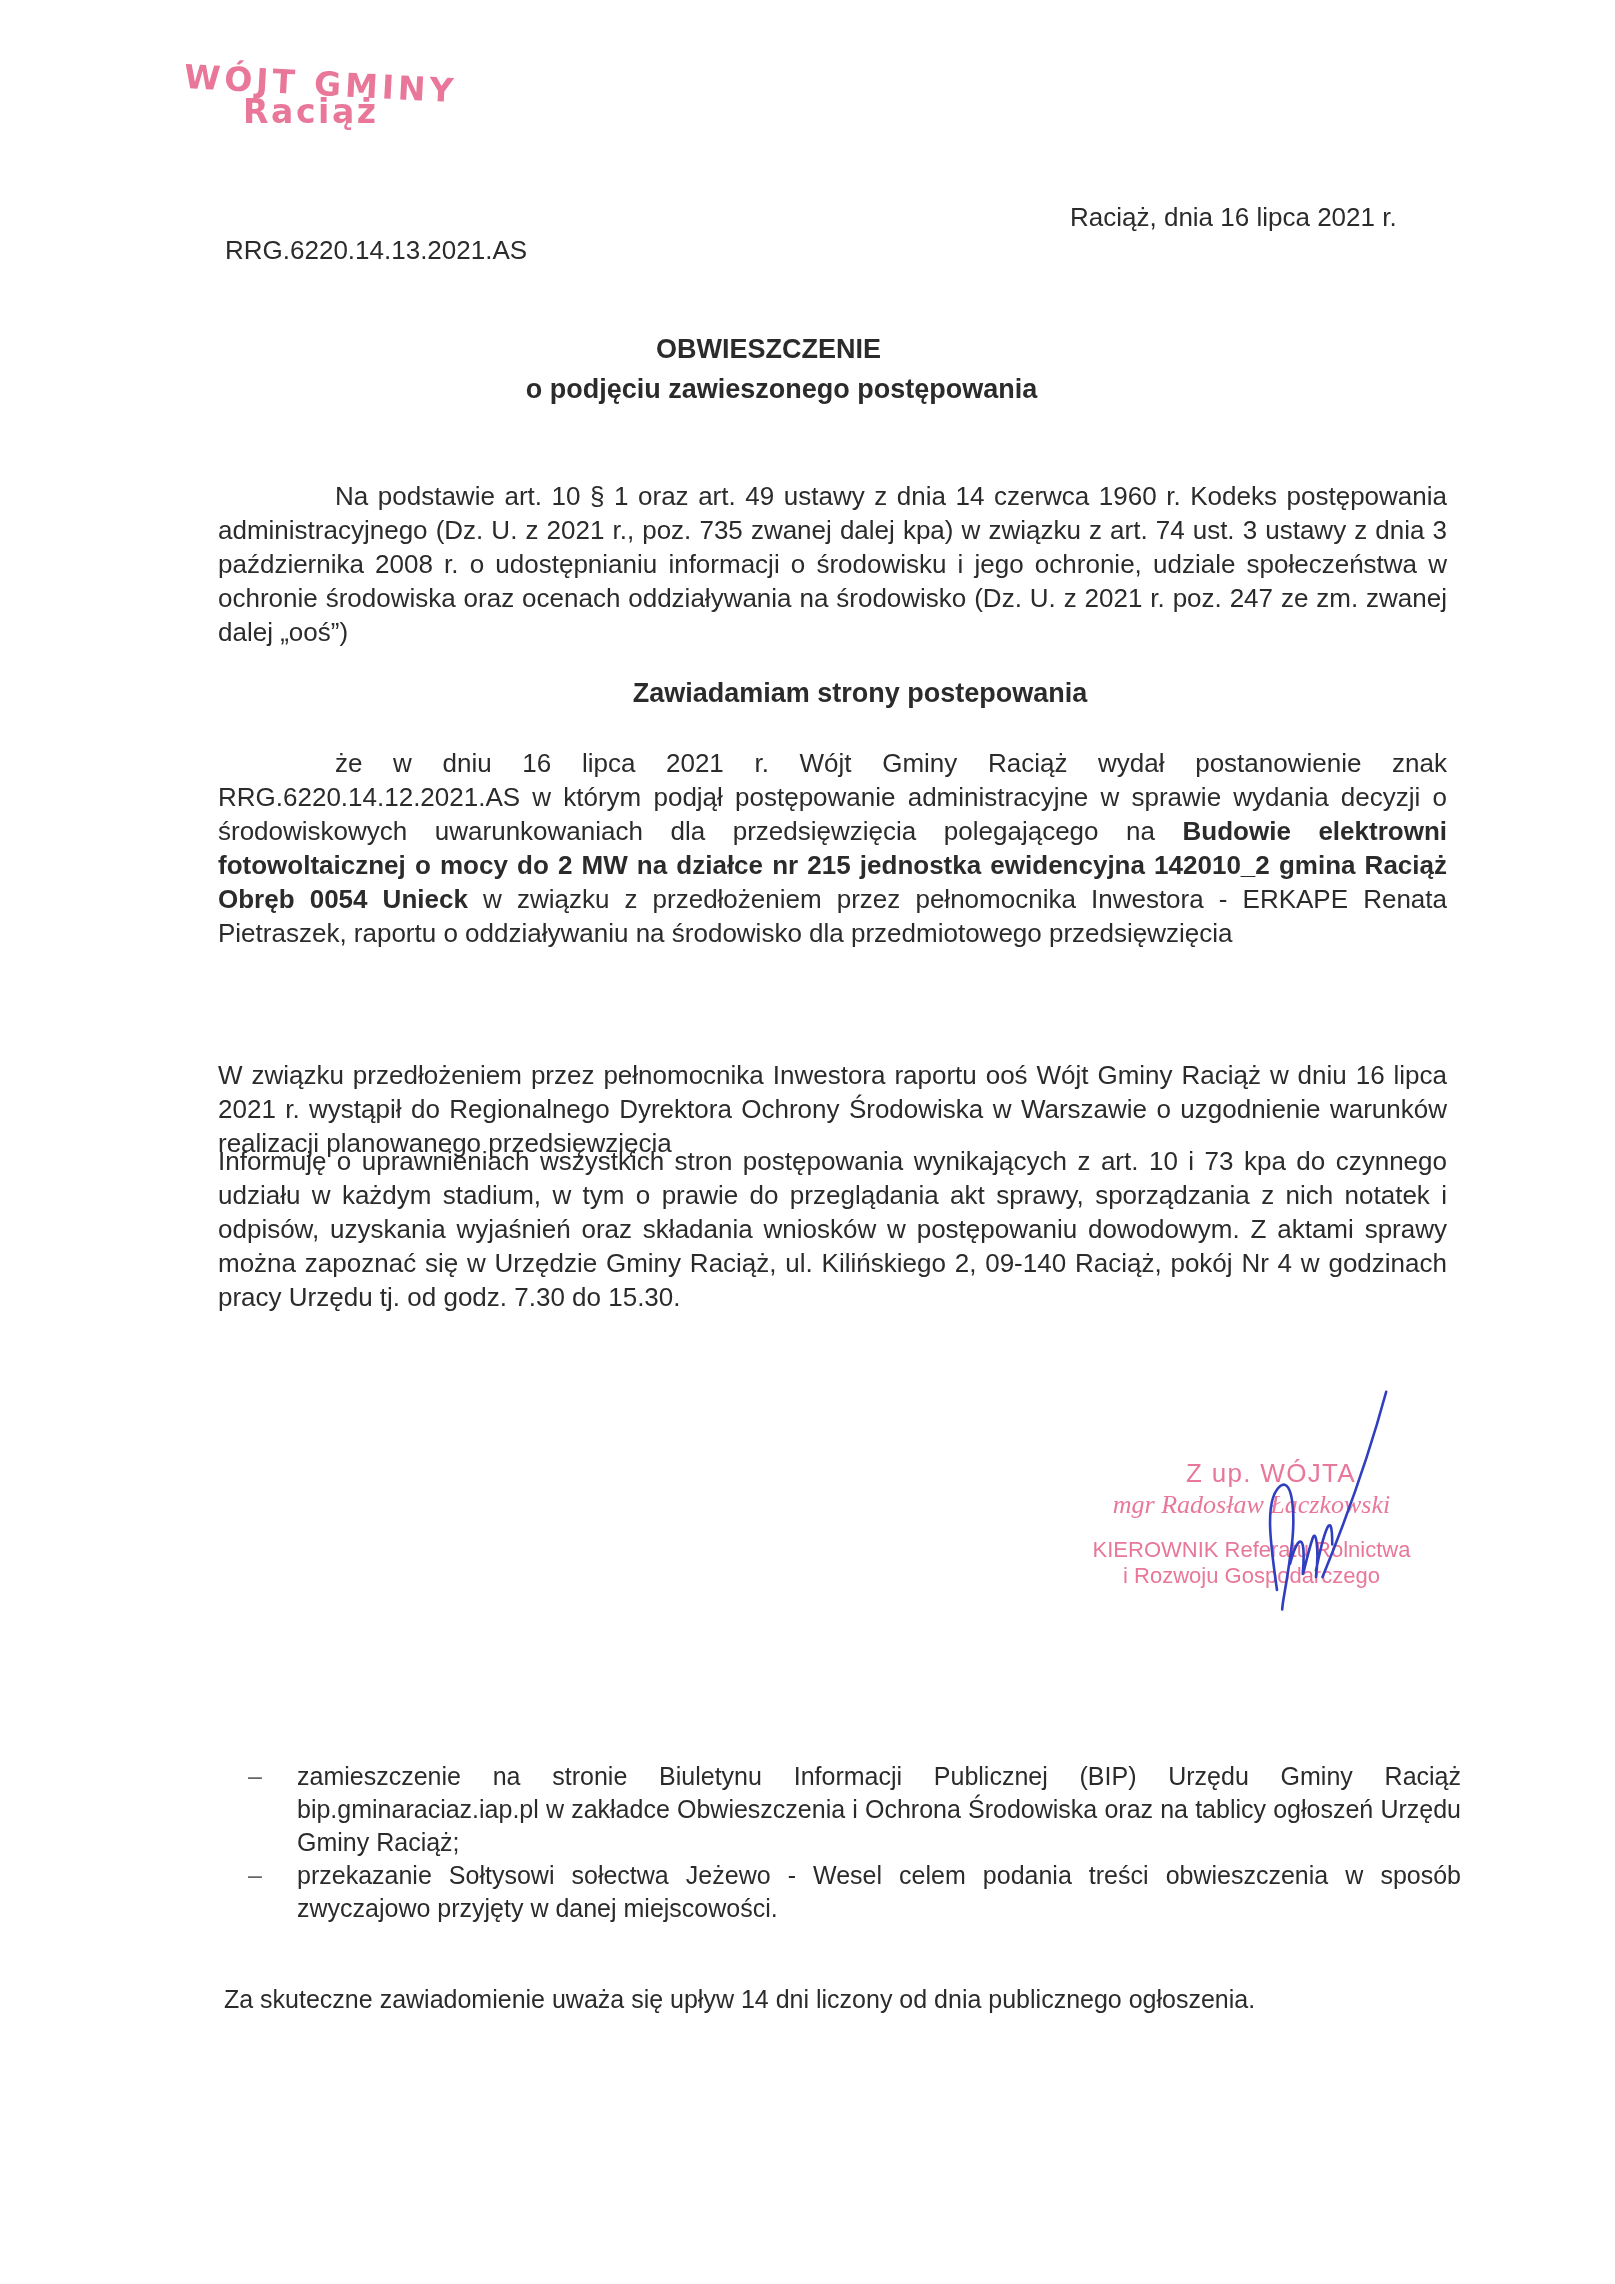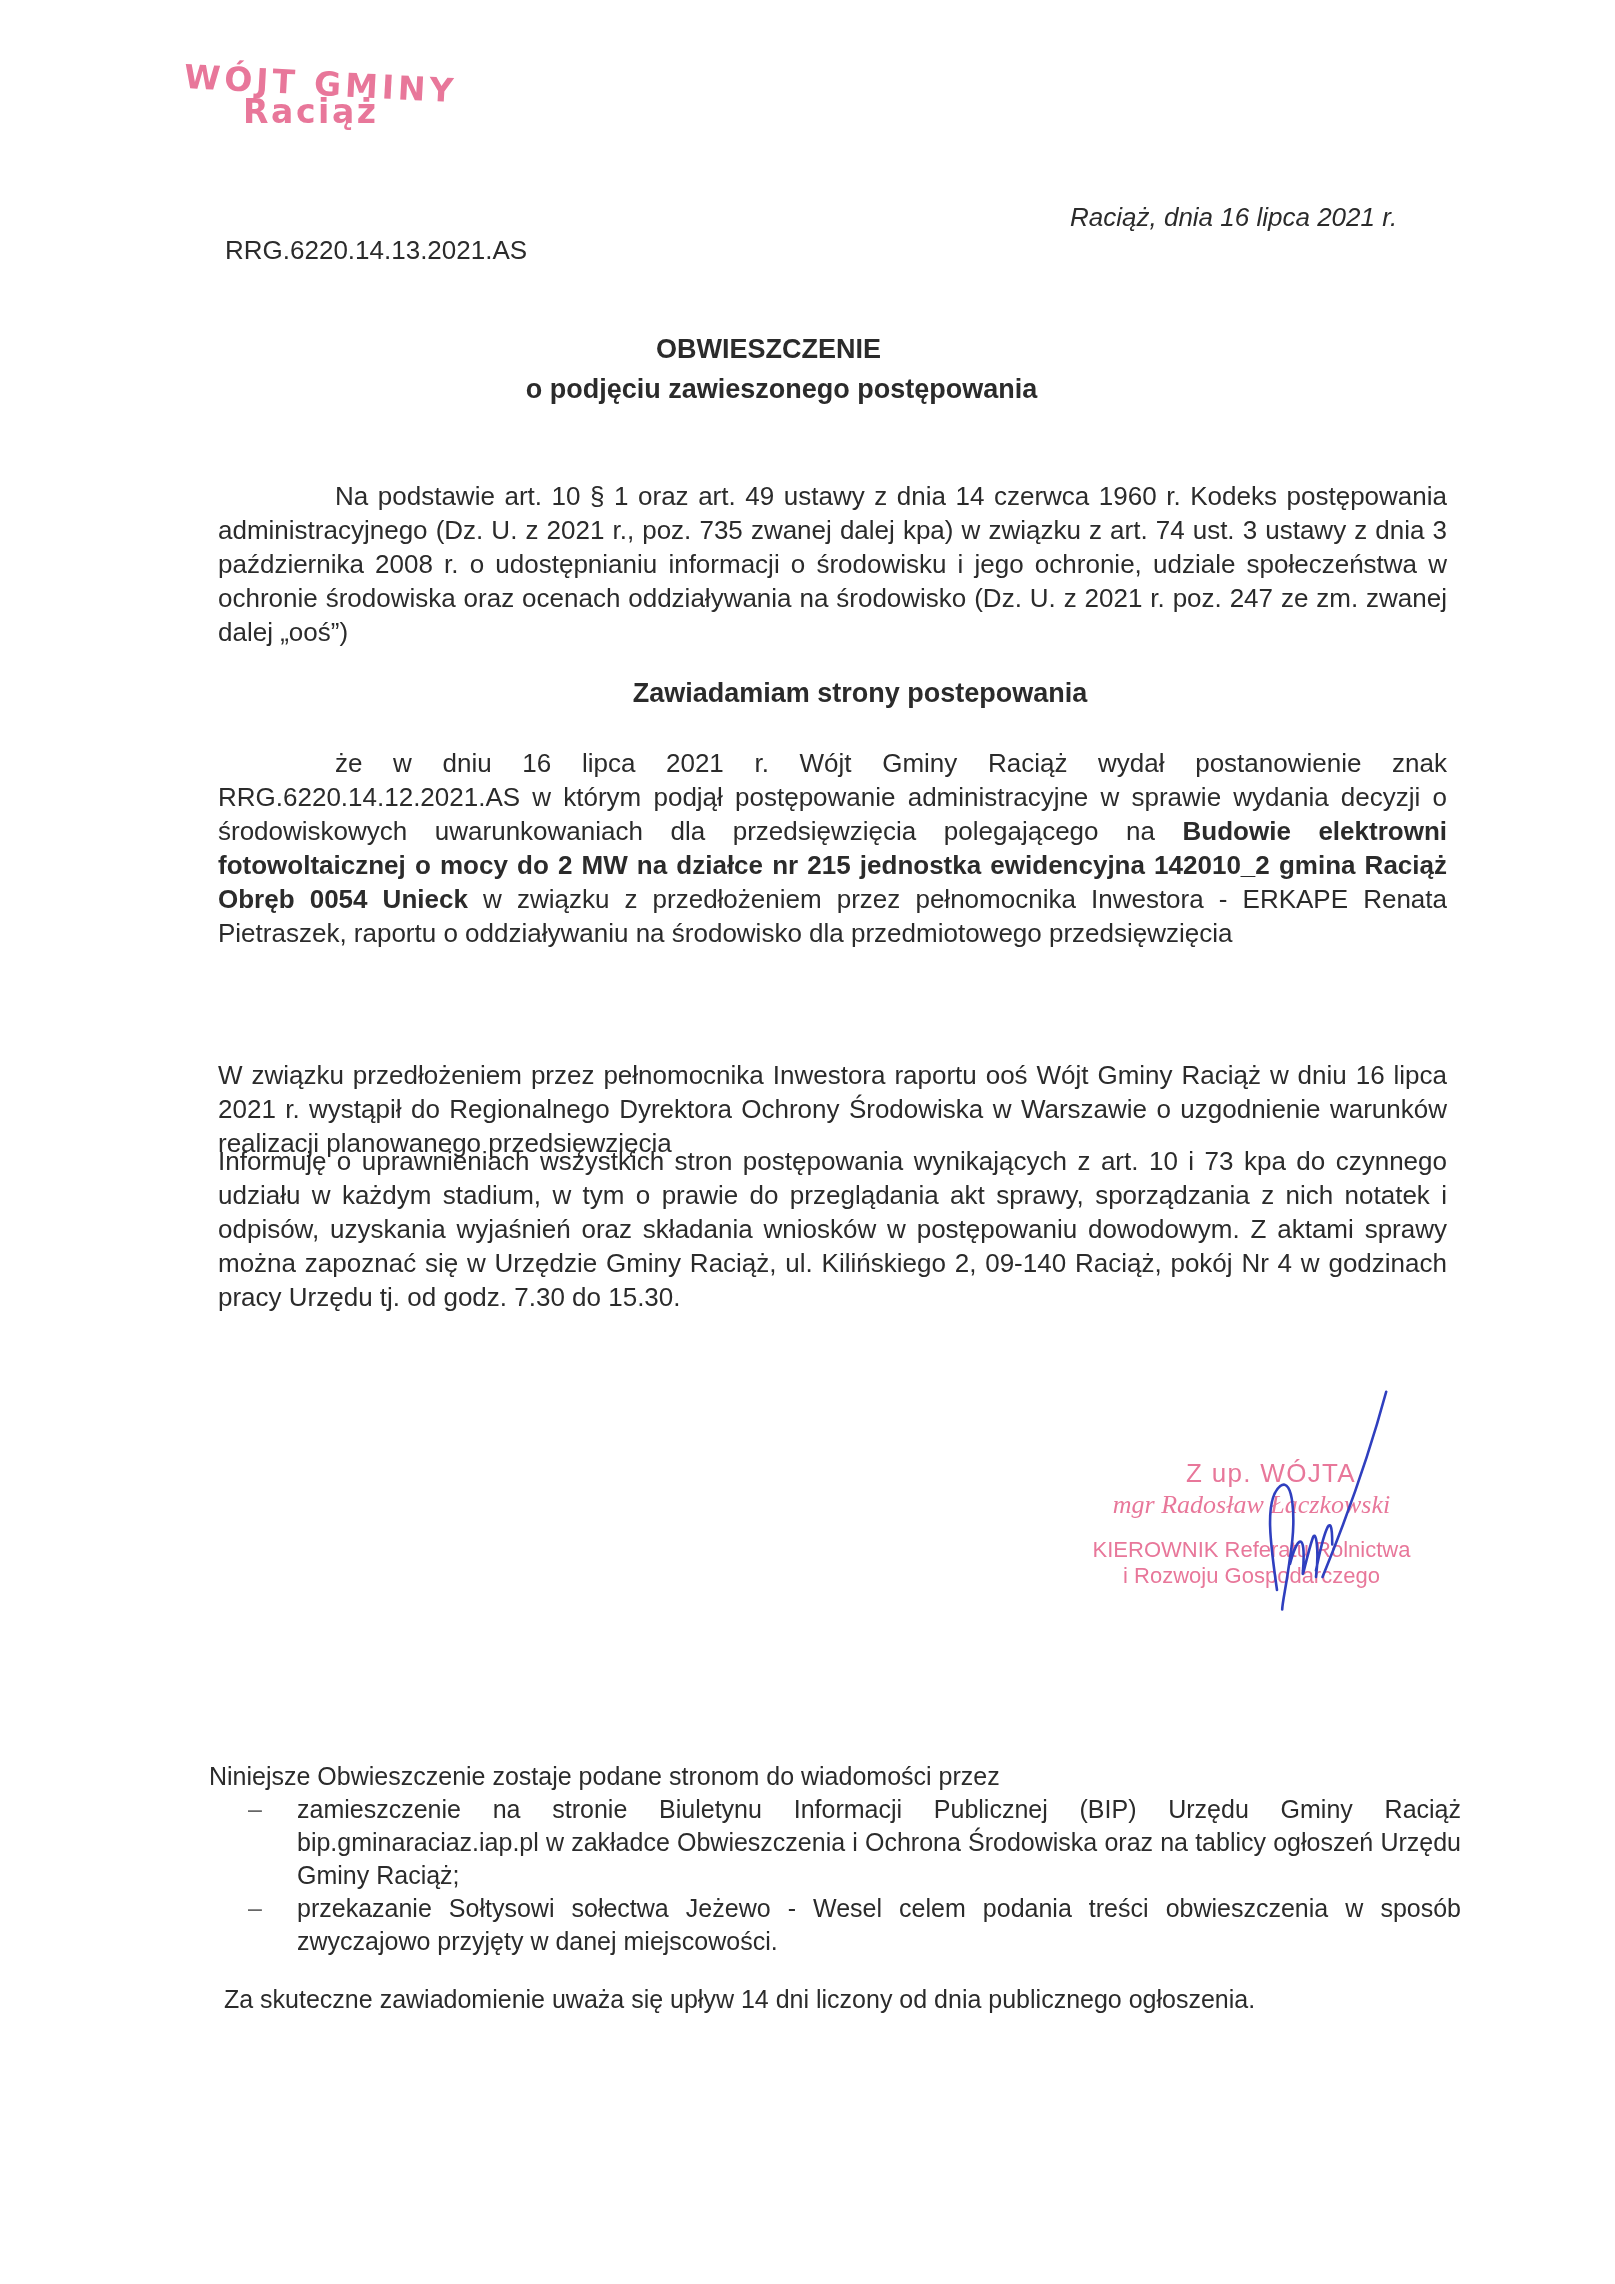--- a/index.html
+++ b/index.html
@@ -8,21 +8,21 @@
     font-family: "Liberation Sans", sans-serif; color: #2b2b2b;
   }
   .abs { position: absolute; }
   .stamp-top {
     left: 184px; top: 60px; color: #e8779a; font-weight: bold;
     font-family: "DejaVu Sans", sans-serif; letter-spacing: 3.9px; line-height: 1.05;
   }
   .stamp-top .l1 { font-size: 33px; display: block; transform: rotate(3deg); transform-origin: left center; }
   .stamp-top .l2 { font-size: 33px; display: block; margin-left: 59px; letter-spacing: 2.6px; }
   .ref { left: 225px; top: 235px; font-size: 26px; }
-  .date { left: 1070px; top: 202px; font-size: 26px; font-style: italic; }
+  .date { left: 1070px; top: 202px; font-size: 26px; }
   .title-block { left: 0; width: 1602px; top: 334px; text-align: center; font-weight: bold; }
   .title-block .t1 { font-size: 27px; display: block; margin-left: -65px; }
   .title-block .t2 { font-size: 27px; display: block; margin-top: 9px; margin-left: -39px; }
   .para {
     left: 218px; width: 1229px; font-size: 26px; line-height: 34px; text-align: justify;
   }
   .para .indent { display: inline-block; width: 117px; }
   .p1 { top: 479px; }
   .notify { left: 0; width: 1616px; top: 678px; text-align: center; font-weight: bold; font-size: 27px; margin-left: 52px; }
   .p2 { top: 746px; }
@@ -78,21 +78,20 @@
   <span class="name">mgr Radosław Łaczkowski</span>
   <span class="role1">KIEROWNIK Referatu Rolnictwa</span>
   <span class="role2">i Rozwoju Gospodarczego</span>
 </div>
 
 <svg class="abs signature" viewBox="0 0 260 360">
   <path d="M248 5 C 225 90, 195 180, 150 290 M80 310 C 70 240, 60 170, 85 150 C 105 135, 110 200, 100 260 C 95 300, 88 330, 88 340 M100 270 C 110 230, 125 215, 120 280 C 118 300, 125 260, 135 230 C 140 215, 145 250, 140 290 M140 280 C 150 230, 165 175, 165 240" fill="none" stroke="#2f3fbf" stroke-width="4" stroke-linecap="round"></path>
 </svg>
 
 <div class="abs footer">
-  <div>Niniejsze Obwieszczenie zostaje podane stronom do wiadomości przez</div>
   <div class="item">
     <span class="dash">–</span>
     <span class="item-text">zamieszczenie na stronie Biuletynu Informacji Publicznej (BIP) Urzędu Gminy Raciąż bip.gminaraciaz.iap.pl w zakładce Obwieszczenia i Ochrona Środowiska oraz na tablicy ogłoszeń Urzędu Gminy Raciąż;</span>
   </div>
   <div class="item">
     <span class="dash">–</span>
     <span class="item-text">przekazanie Sołtysowi sołectwa Jeżewo - Wesel celem podania treści obwieszczenia w sposób zwyczajowo przyjęty w danej miejscowości.</span>
   </div>
 </div>
 

